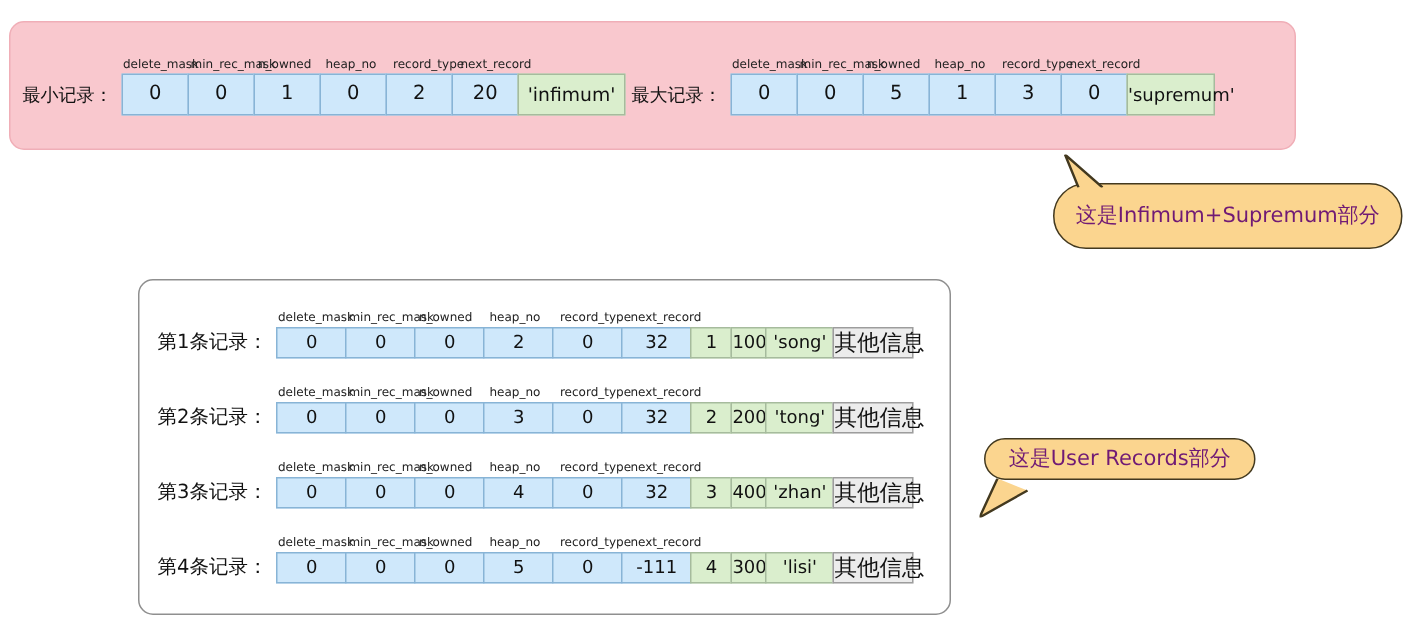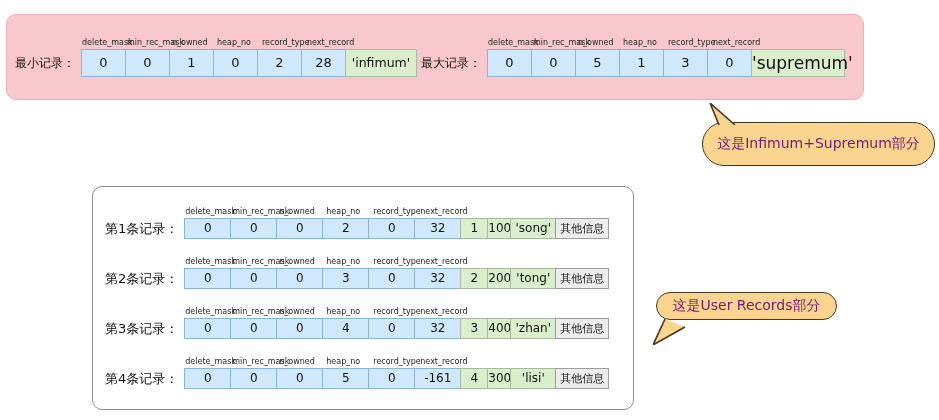--- a/index.html
+++ b/index.html
@@ -25,32 +25,32 @@
   .cell-row{display:flex}
   .cell{text-align:center;background:var(--cell-blue);border:1px solid #88b4d6;margin-left:-1px;white-space:nowrap}
   .cell-row .cell:first-child{margin-left:0}
   .cell.green{background:var(--cell-green);border-color:#a6bb9d}
   .cell.gray{background:var(--cell-gray);border-color:#9d9d9d}
 
   .top-record .rec-label{font-size:12px;height:28px;line-height:28px}
   .top-record .hdr{width:45px}
   .top-record .cell{width:45px;height:28px;line-height:26px;font-size:13px}
   .top-record .cell.marker-min{width:72px;font-size:12.5px}
-  .top-record .cell.marker-max{width:94px;font-size:17px}
+  .top-record .cell.marker-max{width:59px;font-size:12px}
 
   .records-panel{position:absolute;left:92px;top:186px;width:542px;height:224px;
     background:#fff;border:1px solid #8f8f8f;border-radius:10px;
     display:flex;flex-direction:column;justify-content:space-evenly;padding:2px 6px 2px 12px}
   .user-record .rec-label{font-size:13px;height:21px;line-height:21px}
   .user-record .hdr{width:47px}
   .user-record .cell{width:47px;height:21px;line-height:19px;font-size:12px}
   .user-record .cell.c-id{width:28px}
   .user-record .cell.c-num{width:24px}
   .user-record .cell.c-name{width:46px}
-  .user-record .cell.c-other{width:54px;font-size:11px}
+  .user-record .cell.c-other{width:54px;font-size:15px}
 
   .callout{position:absolute;background:var(--bubble);border:1.6px solid #43391f;border-radius:24px;
     display:flex;align-items:center;justify-content:center;font-size:14px;color:#701a75}
   .callout .tail{position:absolute}
   .callout-top{left:702px;top:122px;width:233px;height:44px}
   .callout-top .tail{left:4px;top:-20px}
   .callout-bottom{left:656px;top:292px;width:181px;height:28px}
   .callout-bottom .tail{left:-4px;top:26px}
 </style>
 </head>
@@ -70,21 +70,21 @@
           <div class="hdr">heap_no</div>
           <div class="hdr">record_type</div>
           <div class="hdr">next_record</div>
         </div>
         <div class="cell-row">
           <div class="cell blue">0</div>
           <div class="cell blue">0</div>
           <div class="cell blue">1</div>
           <div class="cell blue">0</div>
           <div class="cell blue">2</div>
-          <div class="cell blue">28</div>
+          <div class="cell blue">20</div>
           <div class="cell green marker-min">'infimum'</div>
         </div>
       </div>
     </div>
 
     <div class="record top-record">
       <div class="rec-label">最大记录：</div>
       <div class="rec-table">
         <div class="hdr-row">
           <div class="hdr">delete_mask</div>
@@ -206,21 +206,21 @@
           <div class="hdr">heap_no</div>
           <div class="hdr">record_type</div>
           <div class="hdr">next_record</div>
         </div>
         <div class="cell-row">
           <div class="cell blue">0</div>
           <div class="cell blue">0</div>
           <div class="cell blue">0</div>
           <div class="cell blue">5</div>
           <div class="cell blue">0</div>
-          <div class="cell blue">-161</div>
+          <div class="cell blue">-111</div>
           <div class="cell green c-id">4</div>
           <div class="cell green c-num">300</div>
           <div class="cell green c-name">'lisi'</div>
           <div class="cell gray c-other">其他信息</div>
         </div>
       </div>
     </div>
 
   </div>
 

